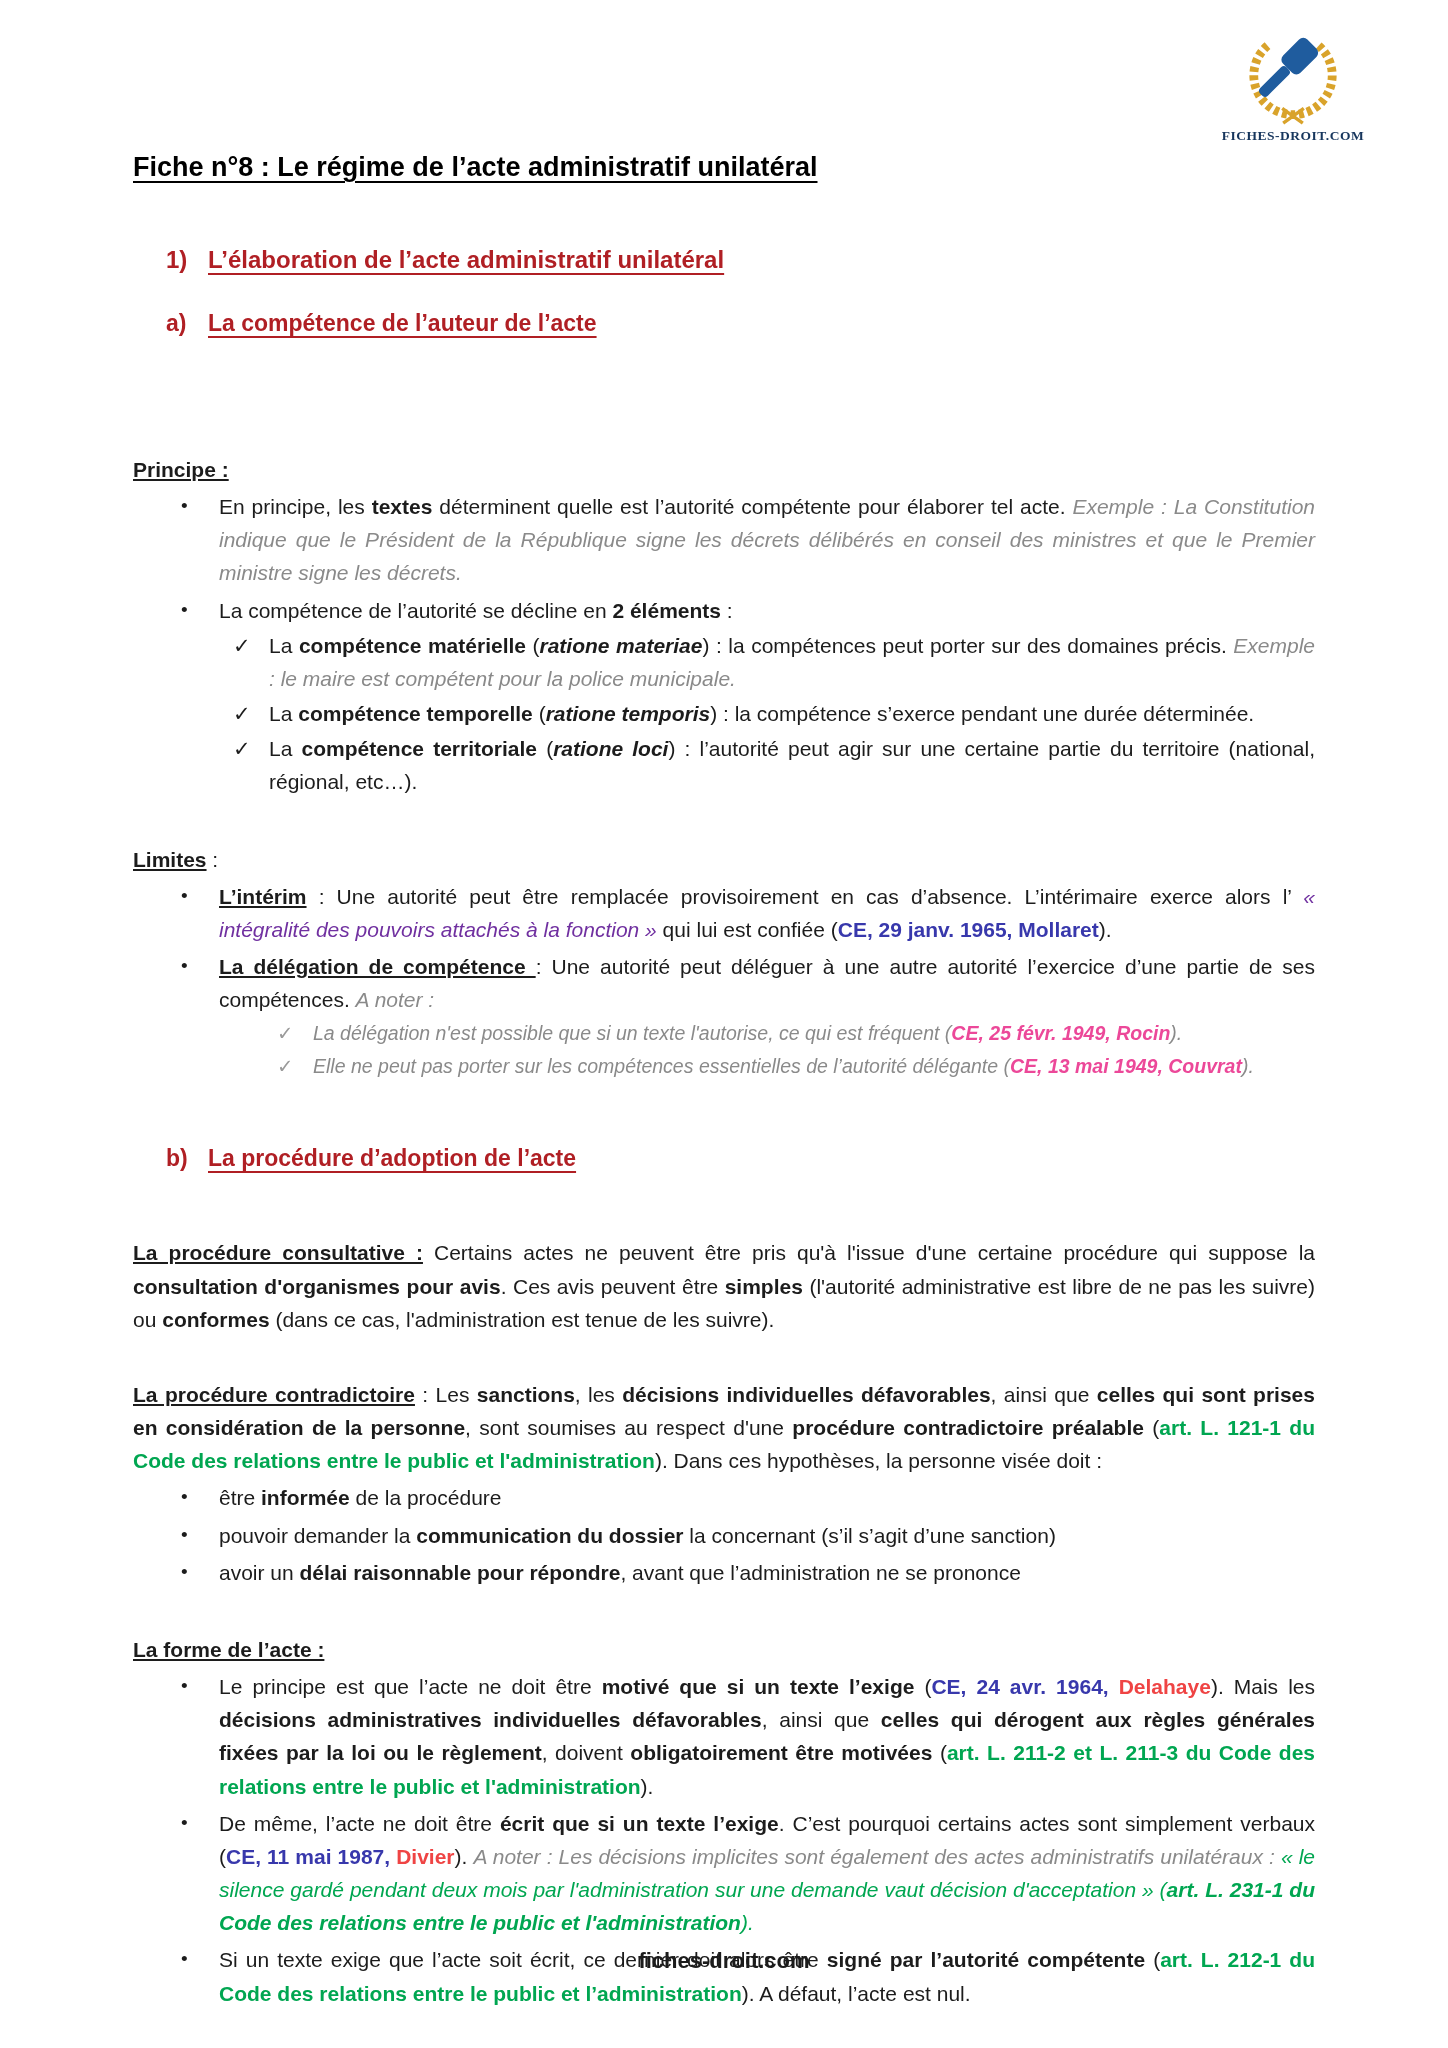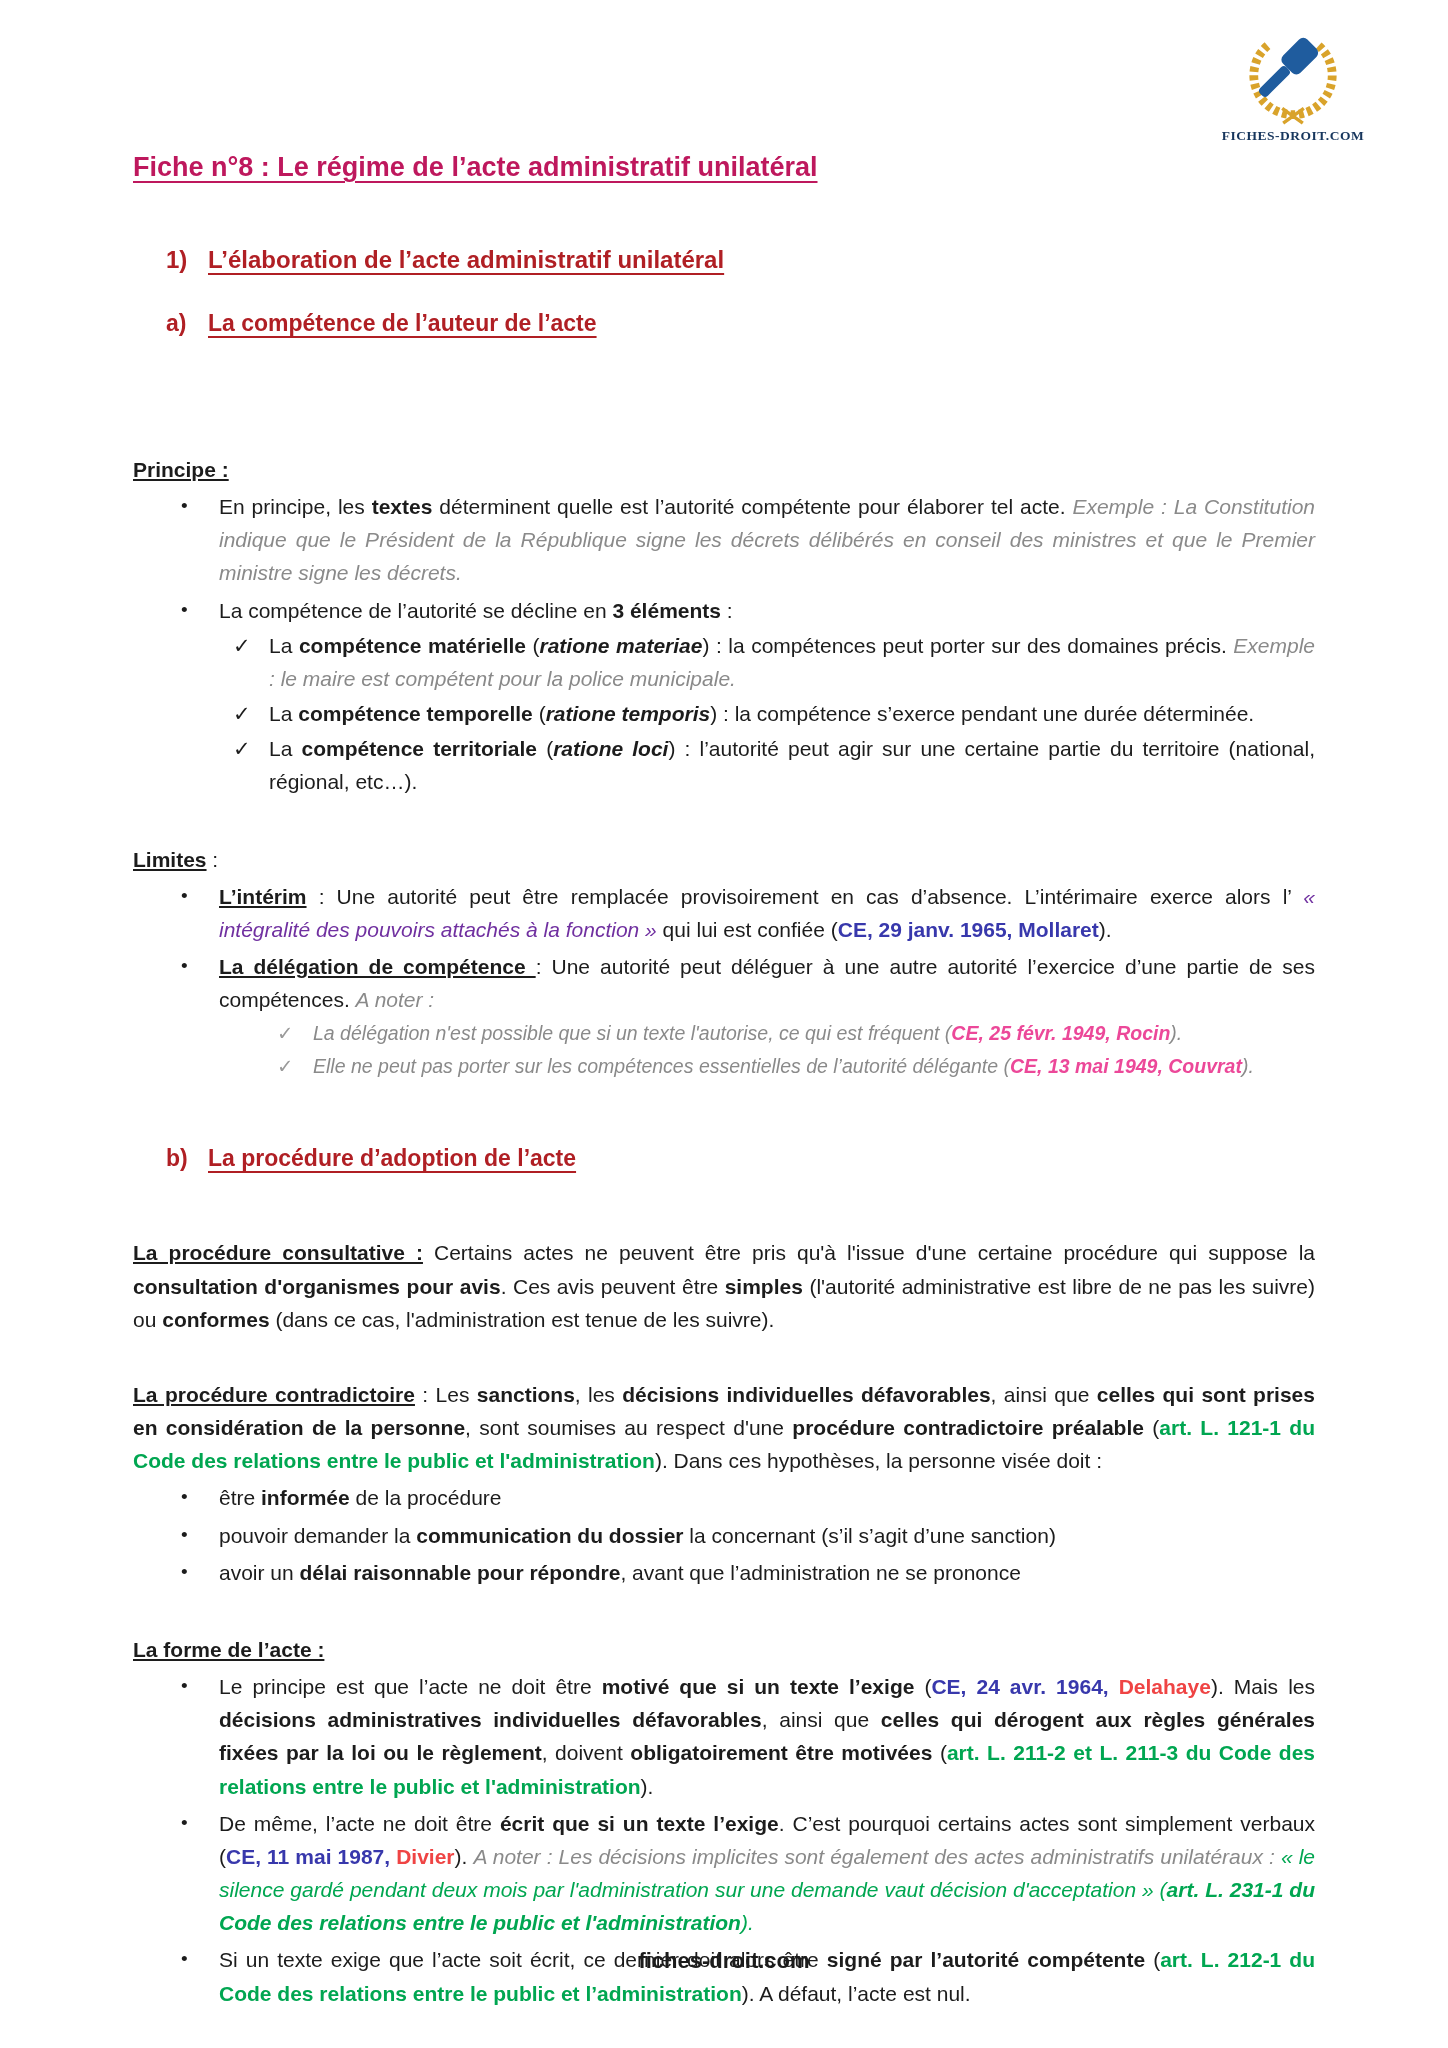--- a/index.html
+++ b/index.html
@@ -22,21 +22,21 @@
     margin-top:2px;
     font-family:"Liberation Serif","DejaVu Serif",serif;
     font-size:13.5px;font-weight:600;letter-spacing:.5px;
     color:#17365d;white-space:nowrap;
   }
   
   .doc{padding:146px 133px 0 133px;font-size:21px;line-height:1.58;}
   .blk{margin:0;}
   .title{margin-bottom:52px;}
   .ttext{
-    color:#be185d;font-weight:bold;font-size:27px;
+    color:#000000;font-weight:bold;font-size:27px;
     text-decoration:underline;text-decoration-thickness:2px;text-underline-offset:5px;
   }
   .h1,.h2{display:flex;color:#b01f24;font-weight:bold;margin-left:33px;}
   .h1{font-size:24px;margin-bottom:26px;}
   .h2{font-size:23px;margin-top:26px;}
   .check-gray + .h2{margin-top:58px;}
   .h1 .num,.h2 .num{flex:none;width:42px;}
   .h1 .htext,.h2 .htext{
     text-decoration:underline;text-decoration-thickness:2px;text-underline-offset:5px;
   }
@@ -99,21 +99,21 @@
         <span class="num">a)</span>
         <span class="htext">La compétence de l’auteur de l’acte</span>
       </div>
       <div class="blk lead"><span class="seg sbu">Principe :</span></div>
       <div class="blk bullet">
         <span class="marker">•</span>
         <div class="btext"><span class="seg sn">En principe, les </span><span class="seg sb">textes</span><span class="seg sn"> déterminent quelle est l’autorité compétente pour élaborer tel acte. </span><span class="seg sgi">Exemple : La Constitution indique que le Président de la République signe les décrets délibérés en conseil des ministres et que le Premier ministre signe les décrets.</span></div>
       </div>
       <div class="blk bullet">
         <span class="marker">•</span>
-        <div class="btext"><span class="seg sn">La compétence de l’autorité se décline en </span><span class="seg sb">3 éléments</span><span class="seg sn"> :</span></div>
+        <div class="btext"><span class="seg sn">La compétence de l’autorité se décline en </span><span class="seg sb">2 éléments</span><span class="seg sn"> :</span></div>
       </div>
       <div class="blk check">
         <span class="marker">✓</span>
         <div class="btext"><span class="seg sn">La </span><span class="seg sb">compétence matérielle</span><span class="seg sn"> (</span><span class="seg sbi">ratione materiae</span><span class="seg sn">) : la compétences peut porter sur des domaines précis. </span><span class="seg sgi">Exemple : le maire est compétent pour la police municipale.</span></div>
       </div>
       <div class="blk check">
         <span class="marker">✓</span>
         <div class="btext"><span class="seg sn">La </span><span class="seg sb">compétence temporelle</span><span class="seg sn"> (</span><span class="seg sbi">ratione temporis</span><span class="seg sn">) : la compétence s’exerce pendant une durée déterminée.</span></div>
       </div>
       <div class="blk check">

